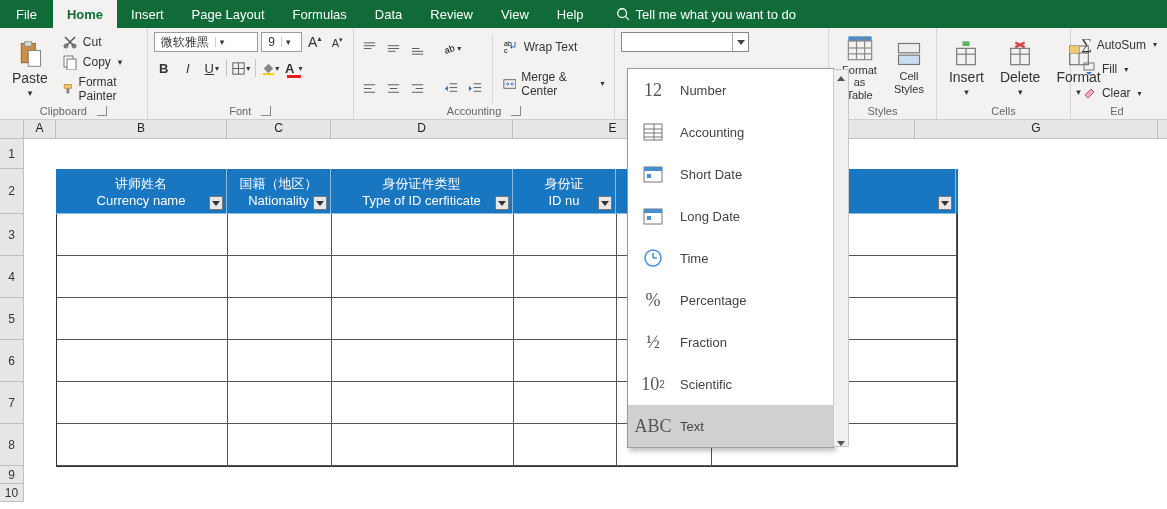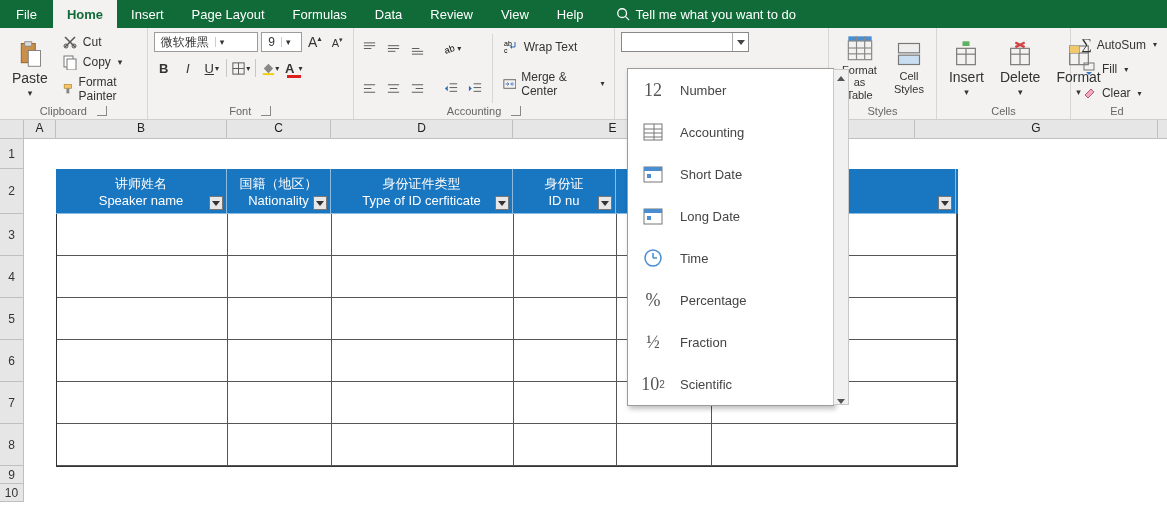--- a/index.html
+++ b/index.html
@@ -431,21 +431,21 @@
         <div class="rh" style="height: 42px;">7</div>
         <div class="rh" style="height: 42px;">8</div>
         <div class="rh" style="height: 18px;">9</div>
         <div class="rh" style="height: 18px;">10</div>
       </div>
     <div class="sheet">
       <div class="tbl">
         <div class="thead-row" id="thead">
             <div class="thc" style="width: 171px;">
               <div>讲师姓名</div>
-              <div>Speaker name</div>
+              <div>Currency name</div>
               <div class="filter"></div>
             </div>
             <div class="thc" style="width: 104px;">
               <div>国籍（地区）</div>
               <div>Nationality</div>
               <div class="filter"></div>
             </div>
             <div class="thc" style="width: 182px;">
               <div>身份证件类型</div>
               <div>Type of ID cerfiticate</div>
@@ -579,13 +579,17 @@
       <div>Percentage</div>
     </div>
     <div class="nf-item">
       <div class="nf-ic">½</div>
       <div>Fraction</div>
     </div>
     <div class="nf-item">
       <div class="nf-ic">10<sup style="font-size:10px">2</sup></div>
       <div>Scientific</div>
     </div>
+    <div class="nf-item sel">
+      <div class="nf-ic">ABC</div>
+      <div>Text</div>
+    </div>
   </div>
 
 </body></html>

